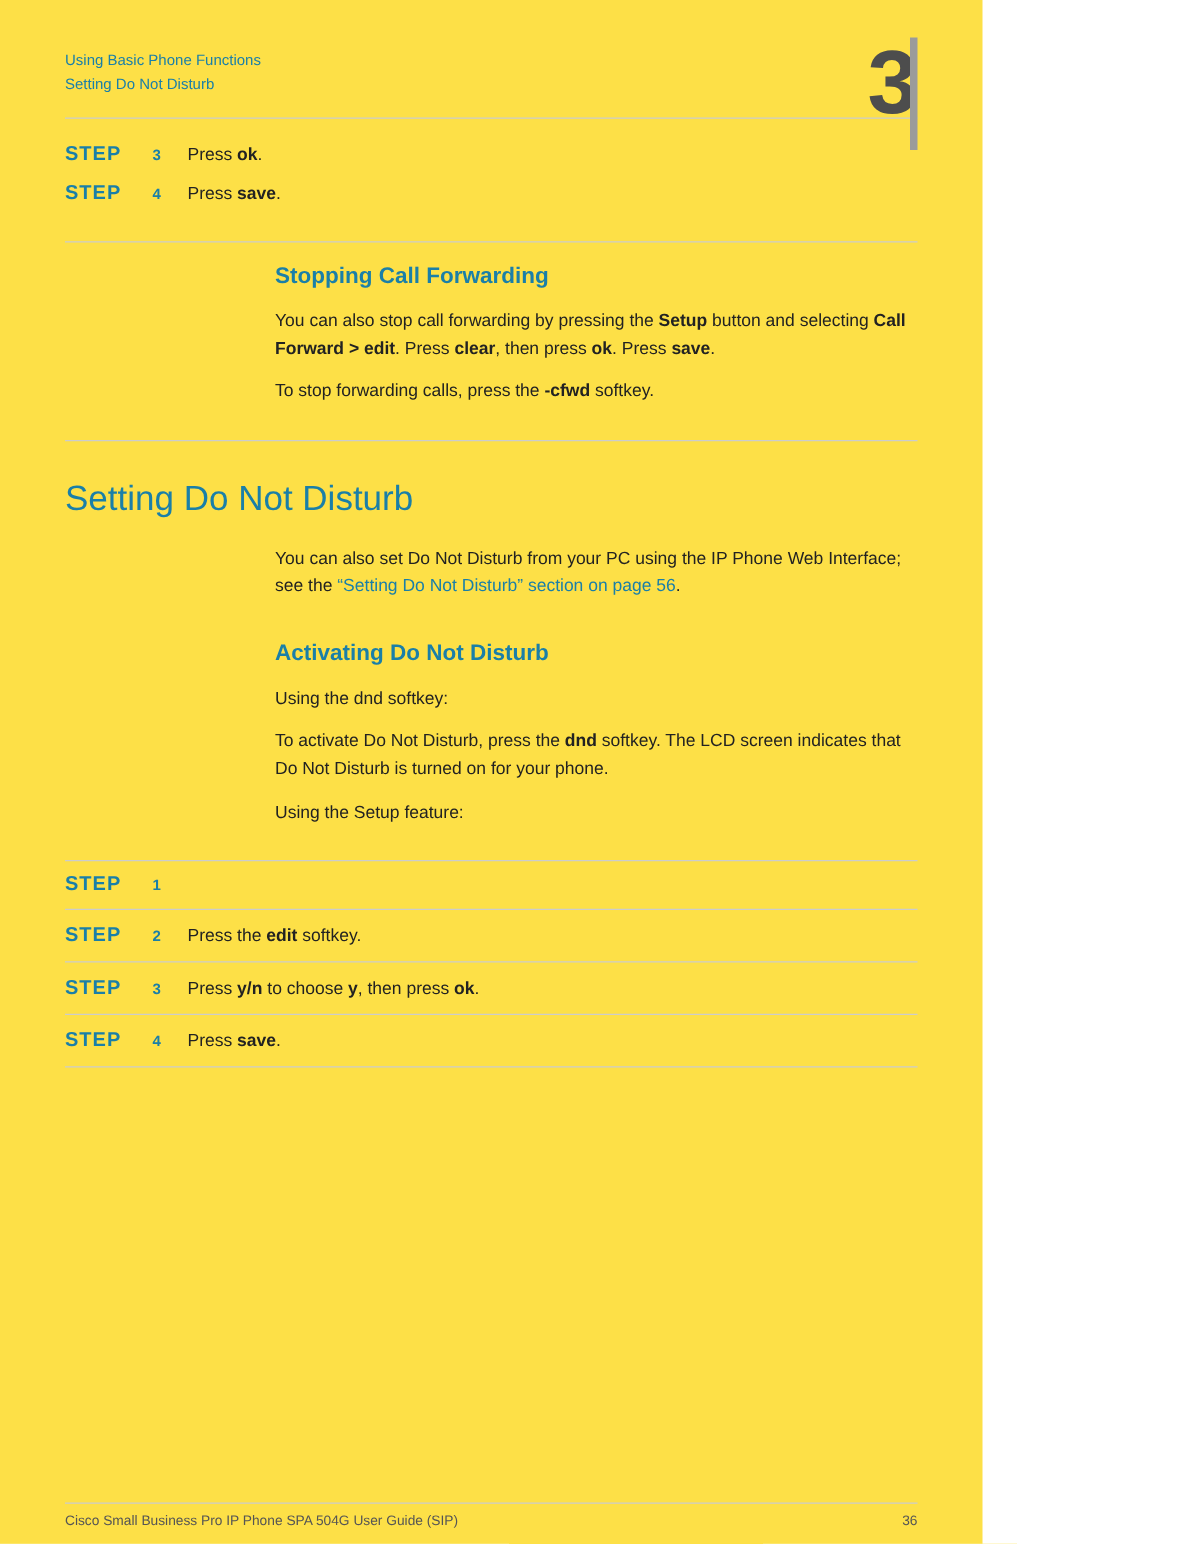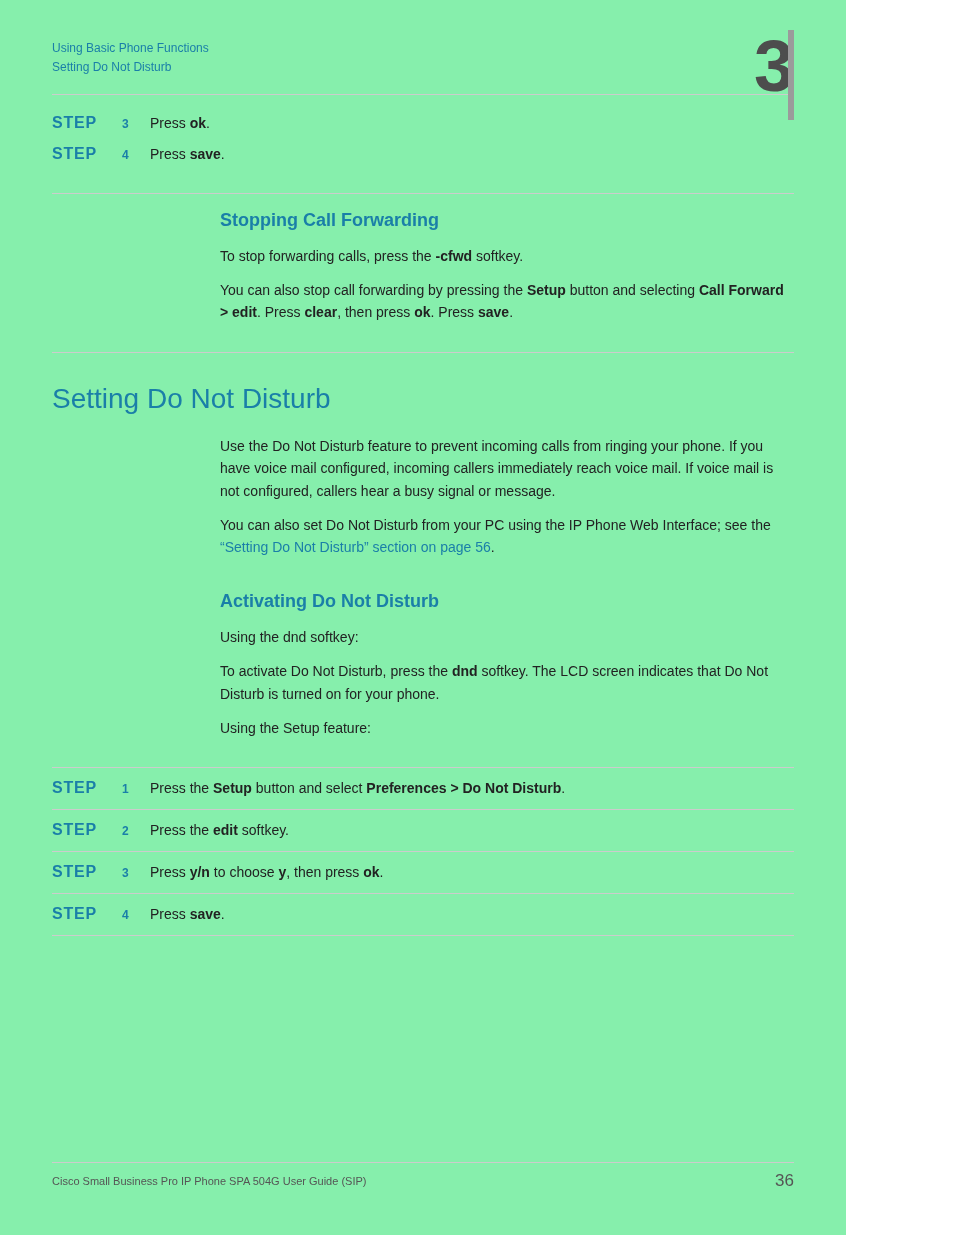--- a/index.html
+++ b/index.html
@@ -8,23 +8,23 @@
       background: #ffffff;
       font-family: Arial, Helvetica, sans-serif;
       font-size: 14px;
       color: #222222;
       width: 954px;
       min-height: 1235px;
       position: relative;
     }
 
     .page-container {
-      width: 846px;
+      width: 786px;
       min-height: 1235px;
-      background: #86efac;
+      background: #fde047;
       padding: 0;
       position: relative;
     }
 
     
     .page-header {
       padding: 40px 52px 0 52px;
       position: relative;
     }
 
@@ -158,37 +158,37 @@
       align-items: baseline;
     }
 
     .step-with-line:last-child {
       border-bottom: 1px solid #cccccc;
     }
 
     
     .page-footer {
       position: absolute;
-      bottom: 44px;
+      bottom: 12px;
       left: 52px;
       right: 52px;
       display: flex;
       justify-content: space-between;
       align-items: center;
       border-top: 1px solid #cccccc;
       padding-top: 8px;
     }
 
     .footer-text {
       font-size: 11px;
       color: #555555;
     }
 
     .footer-page {
-      font-size: 17px;
+      font-size: 11px;
       color: #555555;
       text-align: center;
     }
 
     .subsection-wrapper {
       padding: 16px 52px 16px 52px;
     }
 
     .subsection-content {
       padding-left: 168px;
@@ -227,49 +227,47 @@
       <span class="step-number">4</span>
       <span class="step-text">Press <strong>save</strong>.</span>
     </div>
   </div>
 
   <hr class="hr-line">
 
   <div class="subsection-wrapper">
     <div class="subsection-content">
       <h2 class="subsection-heading">Stopping Call Forwarding</h2>
+      <p>You can also stop call forwarding by pressing the <strong>Setup</strong> button and selecting <strong>Call Forward &gt; edit</strong>. Press <strong>clear</strong>, then press <strong>ok</strong>. Press <strong>save</strong>.</p>
       <p>To stop forwarding calls, press the <strong>-cfwd</strong> softkey.</p>
-      <p>You can also stop call forwarding by pressing the <strong>Setup</strong> button and selecting <strong>Call Forward &gt; edit</strong>. Press <strong>clear</strong>, then press <strong>ok</strong>. Press <strong>save</strong>.</p>
     </div>
   </div>
 
   <hr class="hr-line">
 
   <div class="major-section">
     <h1 class="major-section-title">Setting Do Not Disturb</h1>
     <div class="major-section-content">
-      <p>Use the Do Not Disturb feature to prevent incoming calls from ringing your phone. If you have voice mail configured, incoming callers immediately reach voice mail. If voice mail is not configured, callers hear a busy signal or message.</p>
       <p>You can also set Do Not Disturb from your PC using the IP Phone Web Interface; see the <a class="link-text">“Setting Do Not Disturb” section on page 56</a>.</p>
     </div>
   </div>
 
   <div class="subsection-wrapper" style="padding-top: 20px;">
     <div class="subsection-content">
       <h2 class="subsection-heading">Activating Do Not Disturb</h2>
       <p>Using the dnd softkey:</p>
       <p>To activate Do Not Disturb, press the <strong>dnd</strong> softkey. The LCD screen indicates that Do Not Disturb is turned on for your phone.</p>
       <p>Using the Setup feature:</p>
     </div>
   </div>
 
   <div class="steps-with-lines">
     <div class="step-with-line">
       <span class="step-label">STEP</span>
       <span class="step-number">1</span>
-      <span class="step-text">Press the <strong>Setup</strong> button and select <strong>Preferences &gt; Do Not Disturb</strong>.</span>
     </div>
     <div class="step-with-line">
       <span class="step-label">STEP</span>
       <span class="step-number">2</span>
       <span class="step-text">Press the <strong>edit</strong> softkey.</span>
     </div>
     <div class="step-with-line">
       <span class="step-label">STEP</span>
       <span class="step-number">3</span>
       <span class="step-text">Press <strong>y/n</strong> to choose <strong>y</strong>, then press <strong>ok</strong>.</span>

